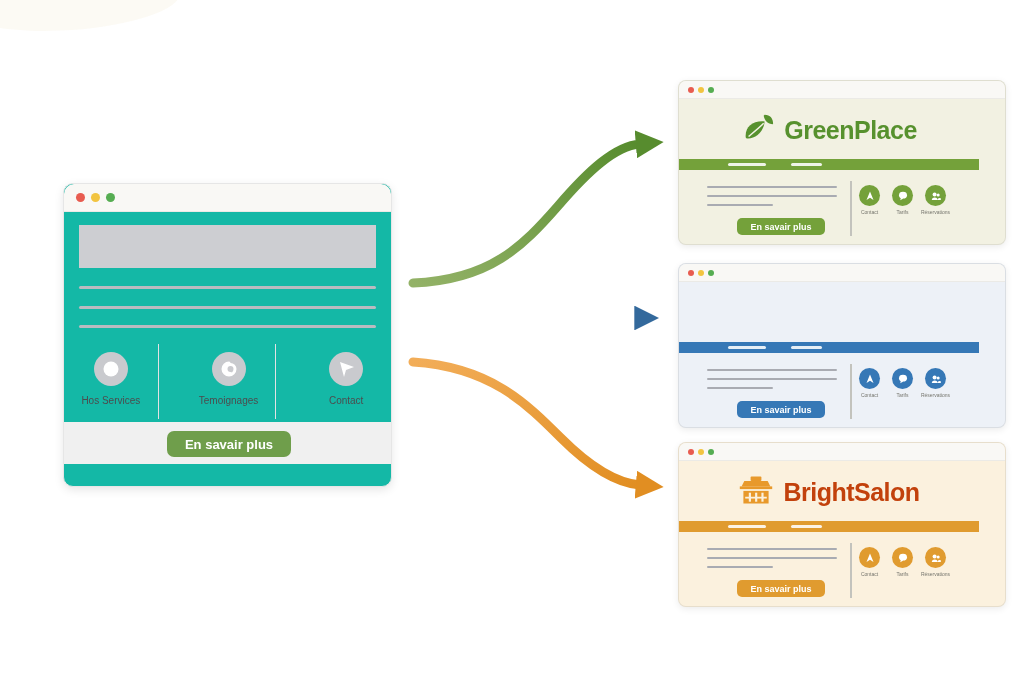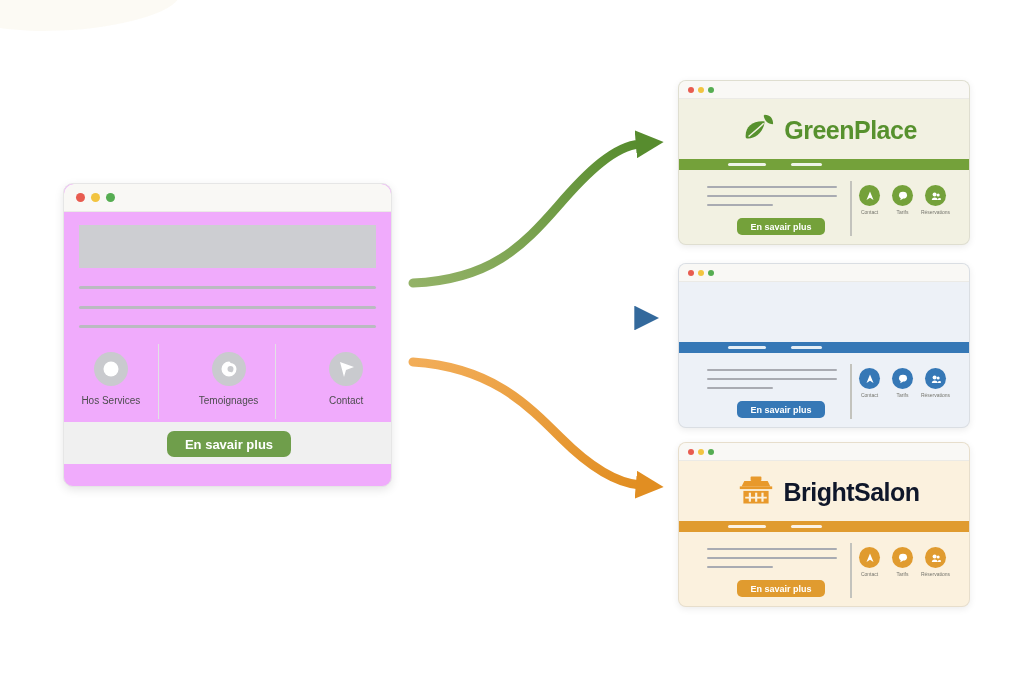--- a/index.html
+++ b/index.html
@@ -15,21 +15,21 @@
   .titlebar { position:absolute; left:0; top:0; width:100%; background:#f9f8f5;
               border-bottom:1px solid #ebeae6; display:flex; align-items:center; }
   .dots { display:flex; gap:6px; margin-left:12px; }
   .dot { border-radius:50%; }
   .dot.red { background:#e85c50; }
   .dot.yellow { background:#f2c440; }
   .dot.green { background:#56ad52; }
 
   
   .source-window { position:absolute; left:63px; top:183px; width:329px; height:304px;
-                   background:#f0abfc; border:1px solid #e6e6e6; border-radius:10px;
+                   background:#14b8a6; border:1px solid #e6e6e6; border-radius:10px;
                    box-shadow:0 3px 10px rgba(0,0,0,.10); overflow:hidden; }
   .source-window .titlebar { height:28px; border-radius:10px 10px 0 0; }
   .source-window .dot { width:9px; height:9px; }
   .hero-block { position:absolute; left:15px; top:41px; width:297px; height:43px; background:#cdced2; }
   .text-line { position:absolute; height:2.5px; background:#b9bbc0; border-radius:2px; }
   .sw-line1 { left:15px; top:102px; width:297px; }
   .sw-line2 { left:15px; top:122px; width:297px; }
   .sw-line3 { left:15px; top:141px; width:297px; }
   .sections { position:absolute; left:0; top:160px; width:329px; height:75px; display:flex; }
   .section-col { flex:1; display:flex; flex-direction:column; align-items:center; }
@@ -39,34 +39,34 @@
   .section-label { margin-top:9px; font-size:10px; color:#4c4c4e; }
   .sw-footer { position:absolute; left:0; top:238px; width:329px; height:42px; background:#f0f0f0; }
   .sw-cta { position:absolute; left:103px; top:247px; width:124px; height:26px; border:none;
             background:#6f9e4b; color:#ffffff; font-weight:bold; font-size:13px;
             border-radius:7px; font-family:"Liberation Sans", sans-serif; cursor:pointer; }
 
   
   .arrows-overlay { position:absolute; left:400px; top:110px; width:280px; height:400px; }
 
   
-  .card { position:absolute; left:678px; width:292px; height:165px; border-radius:8px;
+  .card { position:absolute; left:678px; width:328px; height:165px; border-radius:8px;
           border:1px solid rgba(0,0,0,.08); box-shadow:0 2px 7px rgba(0,0,0,.08); overflow:hidden; }
   .card-green  { top:80px;  background:#f2f1e2; }
   .card-blue   { top:263px; background:#edf1f7; }
   .card-orange { top:442px; background:#fbf1de; }
   .card .titlebar { height:18px; }
   .card .dot { width:6px; height:6px; }
   .card .dots { gap:4px; margin-left:9px; }
   .logo-row { position:absolute; left:0; top:30px; width:300px; height:38px;
               display:flex; align-items:center; justify-content:center; gap:9px; }
   .logo-name { font-size:25px; font-weight:bold; letter-spacing:-.5px; }
   .card-green  .logo-name { color:#57912e; }
   .card-blue   .logo-name { color:#2d6cac; }
-  .card-orange .logo-name { color:#0f172a; }
+  .card-orange .logo-name { color:#c2410c; }
   .navbar { position:absolute; left:0; top:78px; width:300px; height:11px;
             display:flex; align-items:center; }
   .card-green  .navbar, .card-green  .feature-circle, .card-green  .card-cta { background:#74a13a; }
   .card-blue   .navbar, .card-blue   .feature-circle, .card-blue   .card-cta { background:#3678b6; }
   .card-orange .navbar, .card-orange .feature-circle, .card-orange .card-cta { background:#e09b2f; }
   .nav-blob { height:3.5px; border-radius:2px; background:rgba(255,255,255,.88); }
   .nav-blob.b1 { width:38px; margin-left:49px; }
   .nav-blob.b2 { width:31px; margin-left:25px; }
   .card-line { position:absolute; height:2px; background:#a9abb2; border-radius:1px; }
   .cl1 { left:28px; top:105px; width:130px; }

